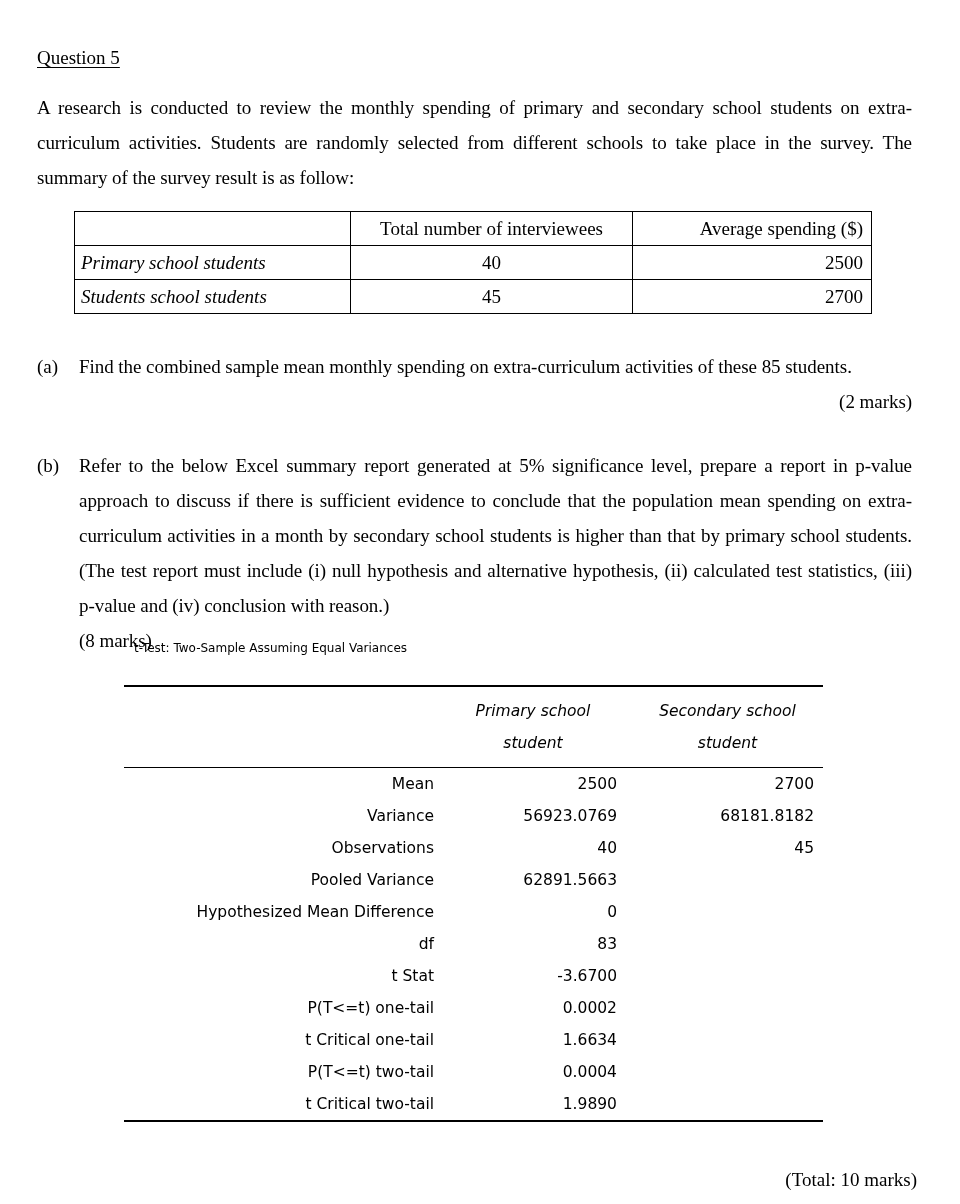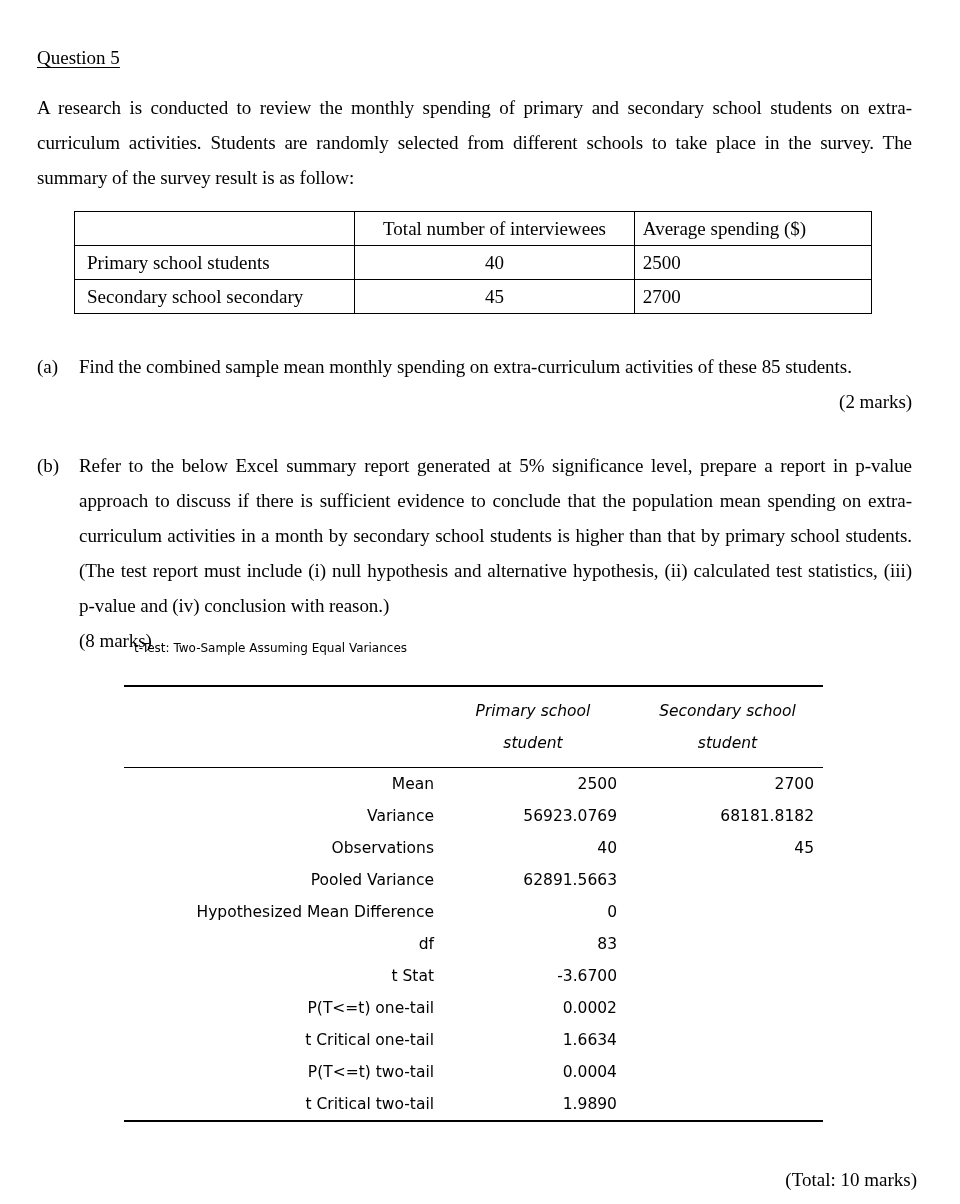--- a/index.html
+++ b/index.html
@@ -52,23 +52,23 @@
     width: 798px;
     border-collapse: collapse;
     font-size: 19px;
   }
   .survey-table td {
     border: 1px solid #000000;
     height: 33px;
     padding: 0 8px;
     vertical-align: middle;
   }
-  .survey-table td.label-col { width: 265px; text-align: left; padding-left: 12px; }
+  .survey-table td.label-col { width: 265px; text-align: left; padding-left: 6px; font-style: italic; }
   .survey-table td.num-col   { width: 268px; text-align: center; }
-  .survey-table td.avg-col   { width: 225px; text-align: left; }
+  .survey-table td.avg-col   { width: 225px; text-align: right; }
 
   
   .part {
     position: absolute;
     left: 37px;
     width: 875px;
     font-size: 19px;
     line-height: 35px;
   }
   .part .marker {
@@ -178,21 +178,21 @@
         <td class="label-col"></td>
         <td class="num-col">Total number of interviewees</td>
         <td class="avg-col">Average spending ($)</td>
       </tr>
       <tr>
         <td class="label-col">Primary school students</td>
         <td class="num-col">40</td>
         <td class="avg-col">2500</td>
       </tr>
       <tr>
-        <td class="label-col">Secondary school secondary</td>
+        <td class="label-col">Students school students</td>
         <td class="num-col">45</td>
         <td class="avg-col">2700</td>
       </tr>
     </tbody>
   </table>
 
   <div class="part part-a">
     <span class="marker">(a)</span>
     <div class="body">
       <span>Find the combined sample mean monthly spending on extra-curriculum activities of these 85 students.</span>

